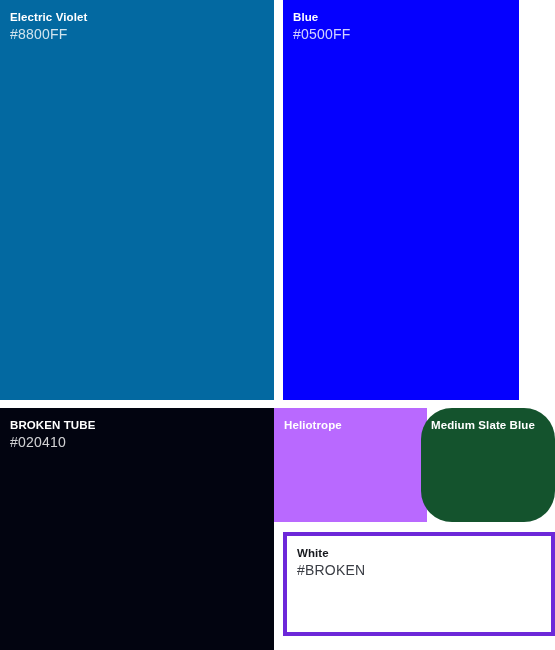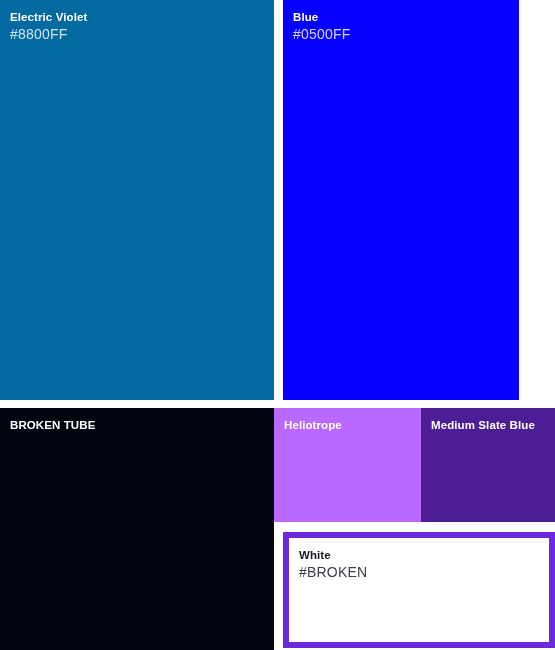--- a/index.html
+++ b/index.html
@@ -73,22 +73,22 @@
   #card-heliotrope {
     left: 274px; top: 408px;
     width: 153px; height: 114px;
   }
   #card-medium-slate-blue {
     left: 421px; top: 408px;
     width: 134px; height: 114px;
   }
   #card-white {
     left: 283px; top: 532px;
-    width: 272px; height: 116px;
-    border: 6px solid #6d28d9;
+    width: 272px; height: 104px;
+    border: 4px solid #6d28d9;
   }
 </style>
 </head>
 <body>
 
 <div class="palette-board" style="background-color: rgb(255, 255, 255);">
 
   <div class="swatch on-dark" id="card-electric-violet" style="background-color: #0369a1;">
     <div class="swatch-label-group">
       <div class="swatch-name">Electric Violet</div>
@@ -99,30 +99,31 @@
   <div class="swatch on-dark" id="card-blue" style="background-color: rgb(5, 0, 255);">
     <div class="swatch-label-group">
       <div class="swatch-name">Blue</div>
       <div class="swatch-hex">#0500FF</div>
     </div>
   </div>
 
   <div class="swatch on-dark" id="card-broken-tube" style="background-color: rgb(2, 4, 16);">
     <div class="swatch-label-group">
       <div class="swatch-name">BROKEN TUBE</div>
+      <div class="swatch-hex">#020410</div>
     </div>
   </div>
 
   <div class="swatch on-dark" id="card-heliotrope" style="background-color: rgb(185, 105, 255);">
     <div class="swatch-label-group">
       <div class="swatch-name">Heliotrope</div>
     </div>
   </div>
 
-  <div class="swatch on-dark" id="card-medium-slate-blue" style="background-color: #4c1d95;">
+  <div class="swatch on-dark" id="card-medium-slate-blue" style="background-color: #14532d; border-radius: 31px;">
     <div class="swatch-label-group">
       <div class="swatch-name">Medium Slate Blue</div>
     </div>
   </div>
 
   <div class="swatch on-light" id="card-white" style="background-color: rgb(255, 255, 255);">
     <div class="swatch-label-group">
       <div class="swatch-name">White</div>
       <div class="swatch-hex">#BROKEN</div>
     </div>

